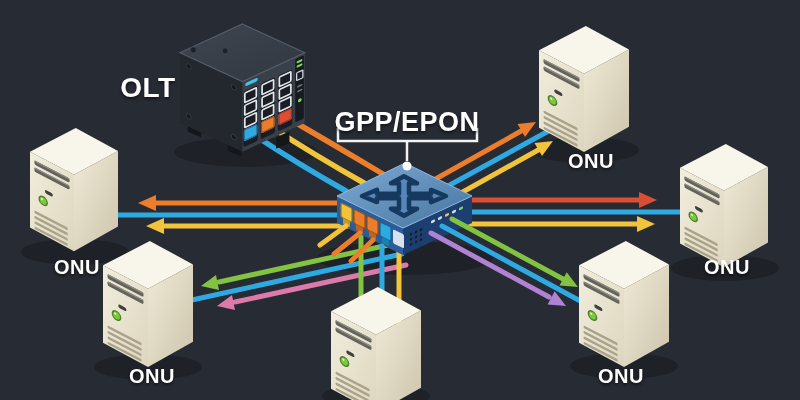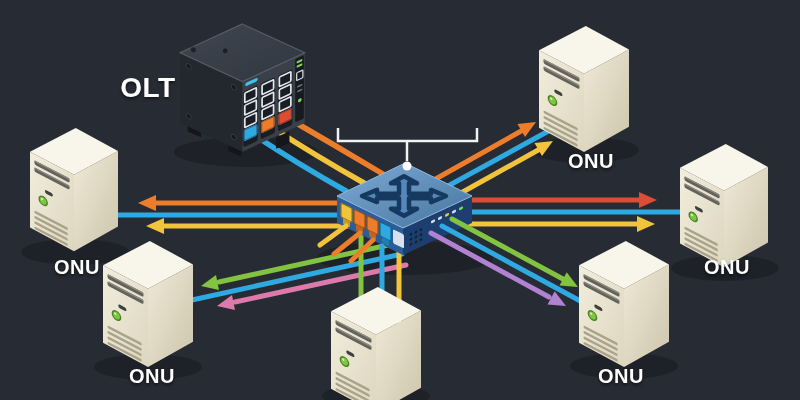--- a/index.html
+++ b/index.html
@@ -252,18 +252,19 @@
   </g>
 
   <g stroke="#f2f3f5" stroke-width="2.5" fill="none">
     <path d="M338,128 L338,141 L477,141 L477,128"></path>
     <line x1="407" y1="141" x2="407" y2="161"></line>
   </g>
   <circle cx="407" cy="166" r="4.5" fill="#ffffff"></circle>
 </svg>
 
 <div class="label lbl-olt">OLT</div>
+<div class="label lbl-splitter">GPP/EPON</div>
 <div class="label lbl-onu lbl-onu-left">ONU</div>
 <div class="label lbl-onu lbl-onu-topright">ONU</div>
 <div class="label lbl-onu lbl-onu-right">ONU</div>
 <div class="label lbl-onu lbl-onu-bottomleft">ONU</div>
 <div class="label lbl-onu lbl-onu-bottomright">ONU</div>
 </div>
 
 </body></html>

